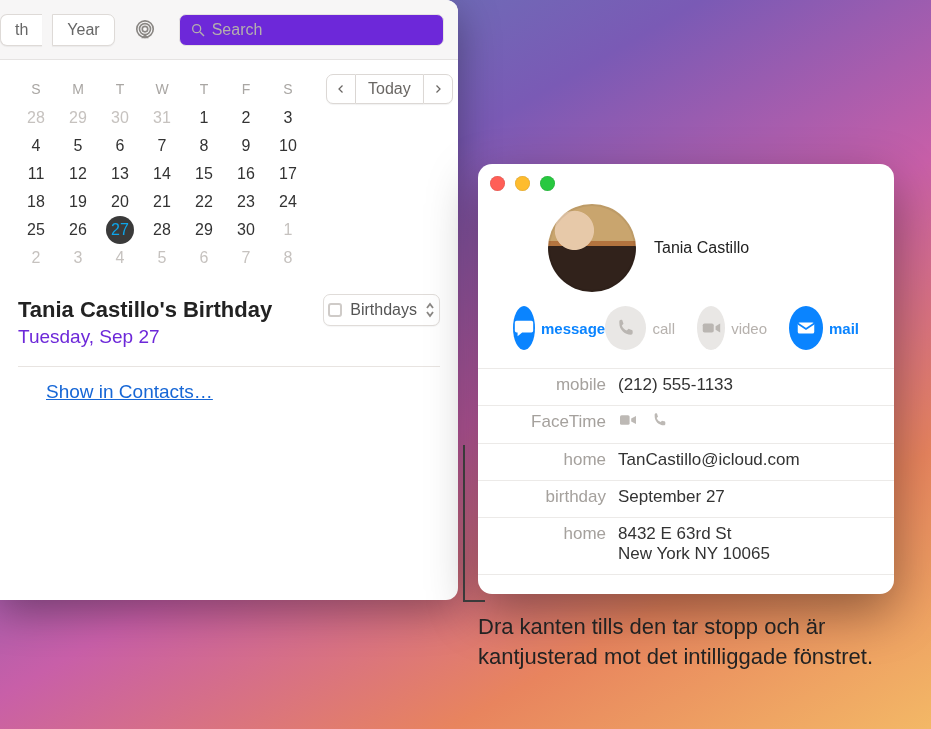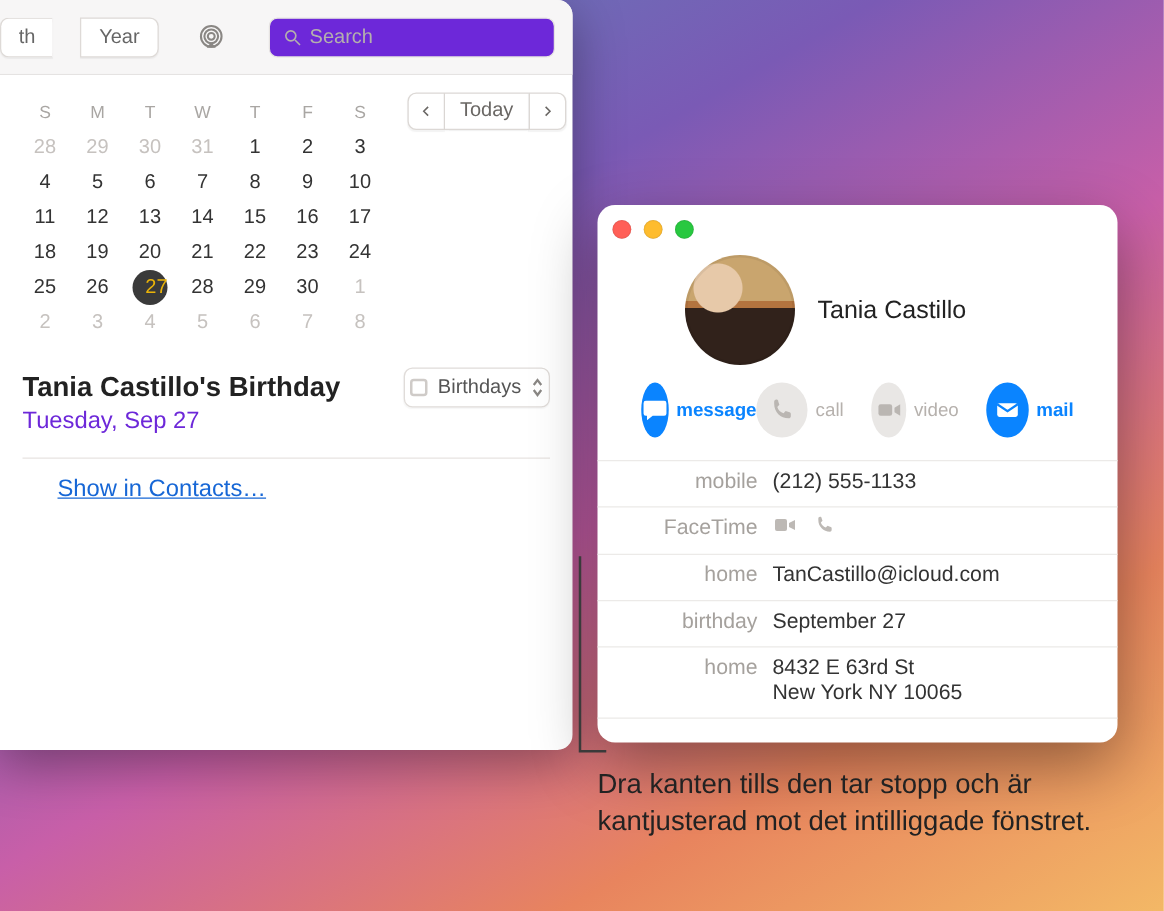--- a/index.html
+++ b/index.html
@@ -9,21 +9,21 @@
   
   .cal-window {
     position:absolute; left:0; top:0; width:458px; height:600px;
     background:#fff; border-top-right-radius:12px; border-bottom-right-radius:12px;
     box-shadow: 0 12px 40px rgba(0,0,0,0.35);
     display:flex; flex-direction:column;
   }
   .cal-toolbar {
     height:60px; background:#f7f6f6; border-bottom:1px solid #e5e3e2;
     border-top-right-radius:12px;
-    display:flex; align-items:center; padding:0 14px 0 0; gap:22px; box-sizing:border-box;
+    display:flex; align-items:center; padding:0 14px 0 0; gap:10px; box-sizing:border-box;
   }
   .seg-btn {
     height:30px; padding:0 14px; border:1px solid #dedad7; background:#fff;
     border-radius:7px; font-size:16px; color:#666; display:flex; align-items:center;
     box-shadow:0 1px 1px rgba(0,0,0,0.05);
   }
   .seg-left { border-top-right-radius:0; border-bottom-right-radius:0; border-right:none; }
   .seg-right{ border-top-left-radius:0; border-bottom-left-radius:0; }
   .airplay {
     width:28px; height:28px; border-radius:6px; display:flex; align-items:center; justify-content:center;
@@ -37,21 +37,21 @@
   .search-input { flex:1; font-size:16px; color:#b4b0ad; }
 
   .cal-body { padding:14px 18px 0 18px; }
   .mini-head { display:flex; align-items:center; }
   .dow-row, .wk-row { display:grid; grid-template-columns: repeat(7, 36px); gap:6px; }
   .dow { text-align:center; font-size:14px; color:#a9a6a3; }
   .day { text-align:center; font-size:16px; color:#333; height:28px; line-height:28px; }
   .day.dim { color:#c6c2bf; }
   .day.today {
     width:28px; height:28px; margin:0 auto; border-radius:50%;
-    background:#3a3a3a; color:#eab308; line-height:28px;text-align:right;
+    background:#3a3a3a; color:#0ea5e9; line-height:28px;
   }
   .nav-group { margin-left:auto; display:flex;padding-left:20px; }
   .nav-btn {
     height:28px; min-width:28px; border:1px solid #dcd8d5; background:#fff;
     display:flex; align-items:center; justify-content:center; color:#6a6764; font-size:14px;
     box-shadow:0 1px 1px rgba(0,0,0,0.05);
   }
   .nav-btn.left { border-top-left-radius:7px; border-bottom-left-radius:7px; }
   .nav-btn.mid  { border-left:none; border-right:none; padding:0 12px; font-size:16px; }
   .nav-btn.right{ border-top-right-radius:7px; border-bottom-right-radius:7px; }
@@ -85,21 +85,21 @@
   .tr-yel   { background:#febc2e; }
   .tr-grn   { background:#28c840; }
 
   .contact-head { display:flex; align-items:center; gap:18px; padding:40px 24px 6px 70px; }
   .avatar {
     width:88px; height:88px; border-radius:50%; overflow:hidden; background:
       radial-gradient(circle at 30% 30%, #e7c9a9 0 22%, transparent 23%),
       linear-gradient(180deg,#c9a56e 0 42%, #b3743f 42% 48%, #31221b 48% 100%);
     box-shadow: inset 0 0 0 2px rgba(0,0,0,0.06);
   }
-  .contact-name { font-size:20px; color:#222; }
+  .contact-name { font-size:16px; color:#222; }
 
   .action-row { display:flex; justify-content:space-around; padding:8px 24px 14px; }
   .action { display:flex; flex-direction:row; align-items:center; gap:6px; width:70px; }
   .action .circle {
     width:44px; height:44px; border-radius:50%; display:flex; align-items:center; justify-content:center;
   }
   .circle.blue { background:#0a84ff; color:#fff; }
   .circle.grey { background:#e9e7e5; color:#bab6b2; }
   .action .lbl { font-size:15px; }
   .lbl.blue { color:#0a84ff; font-weight:600; }

